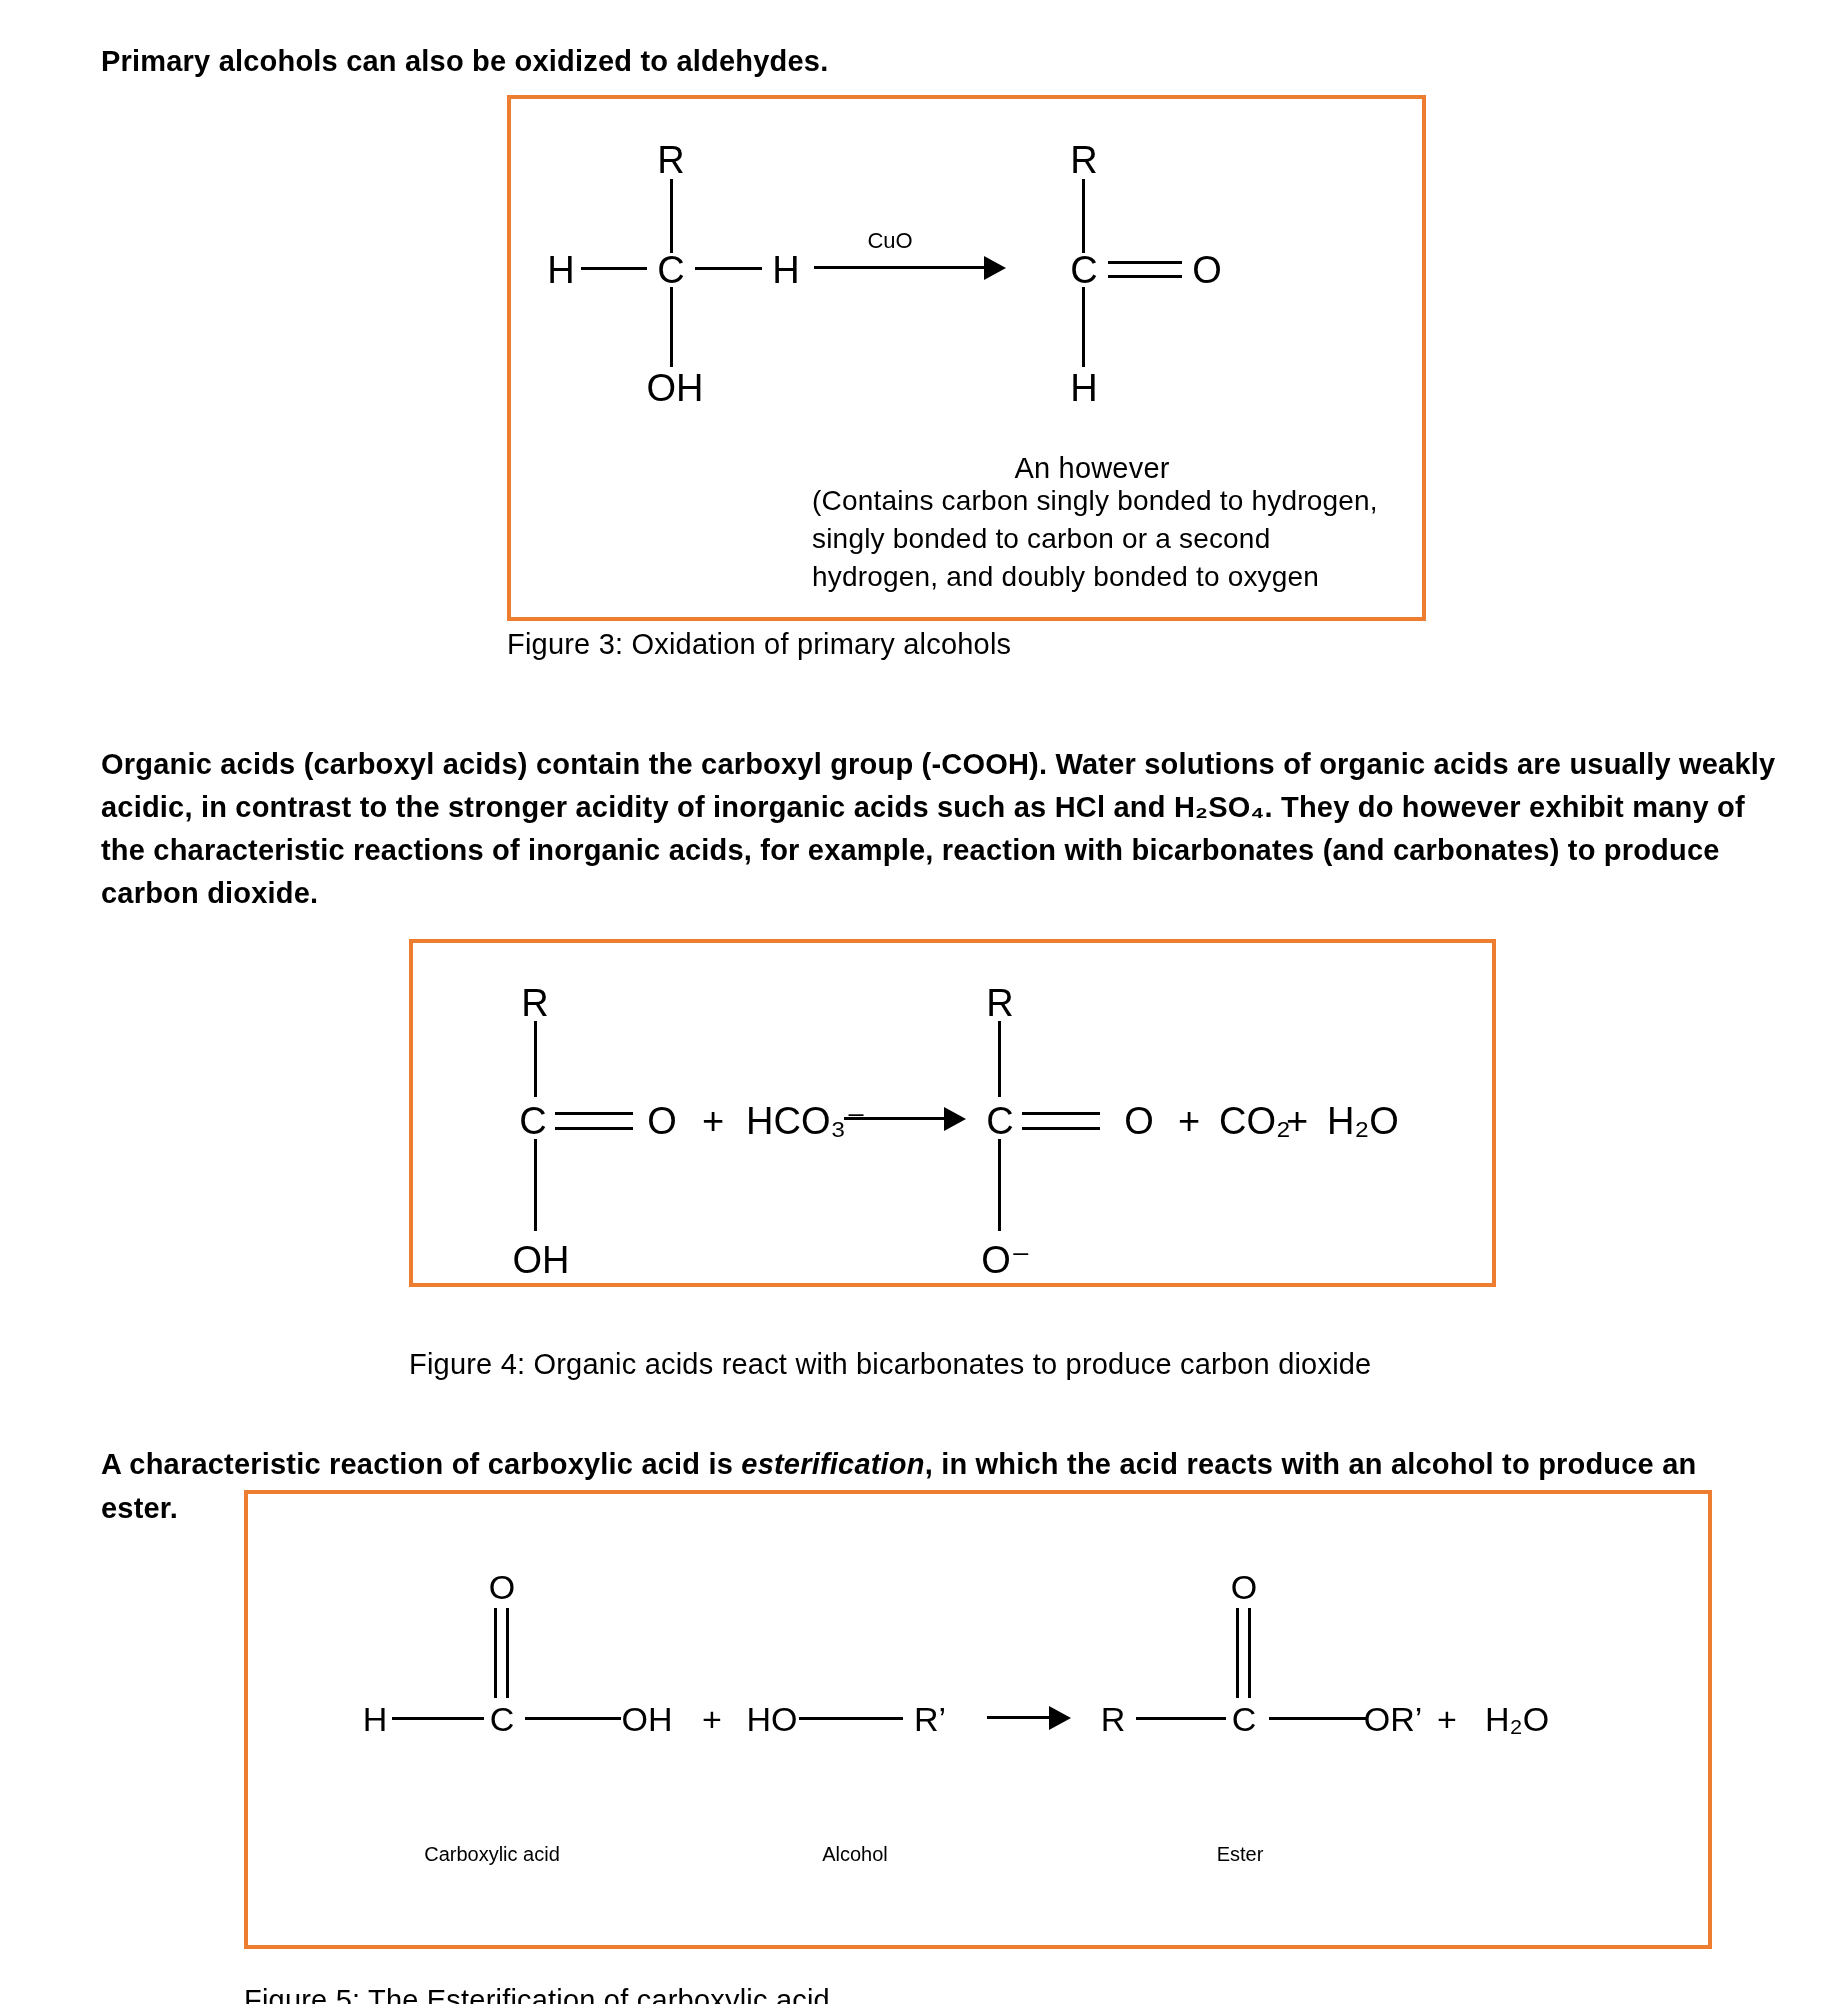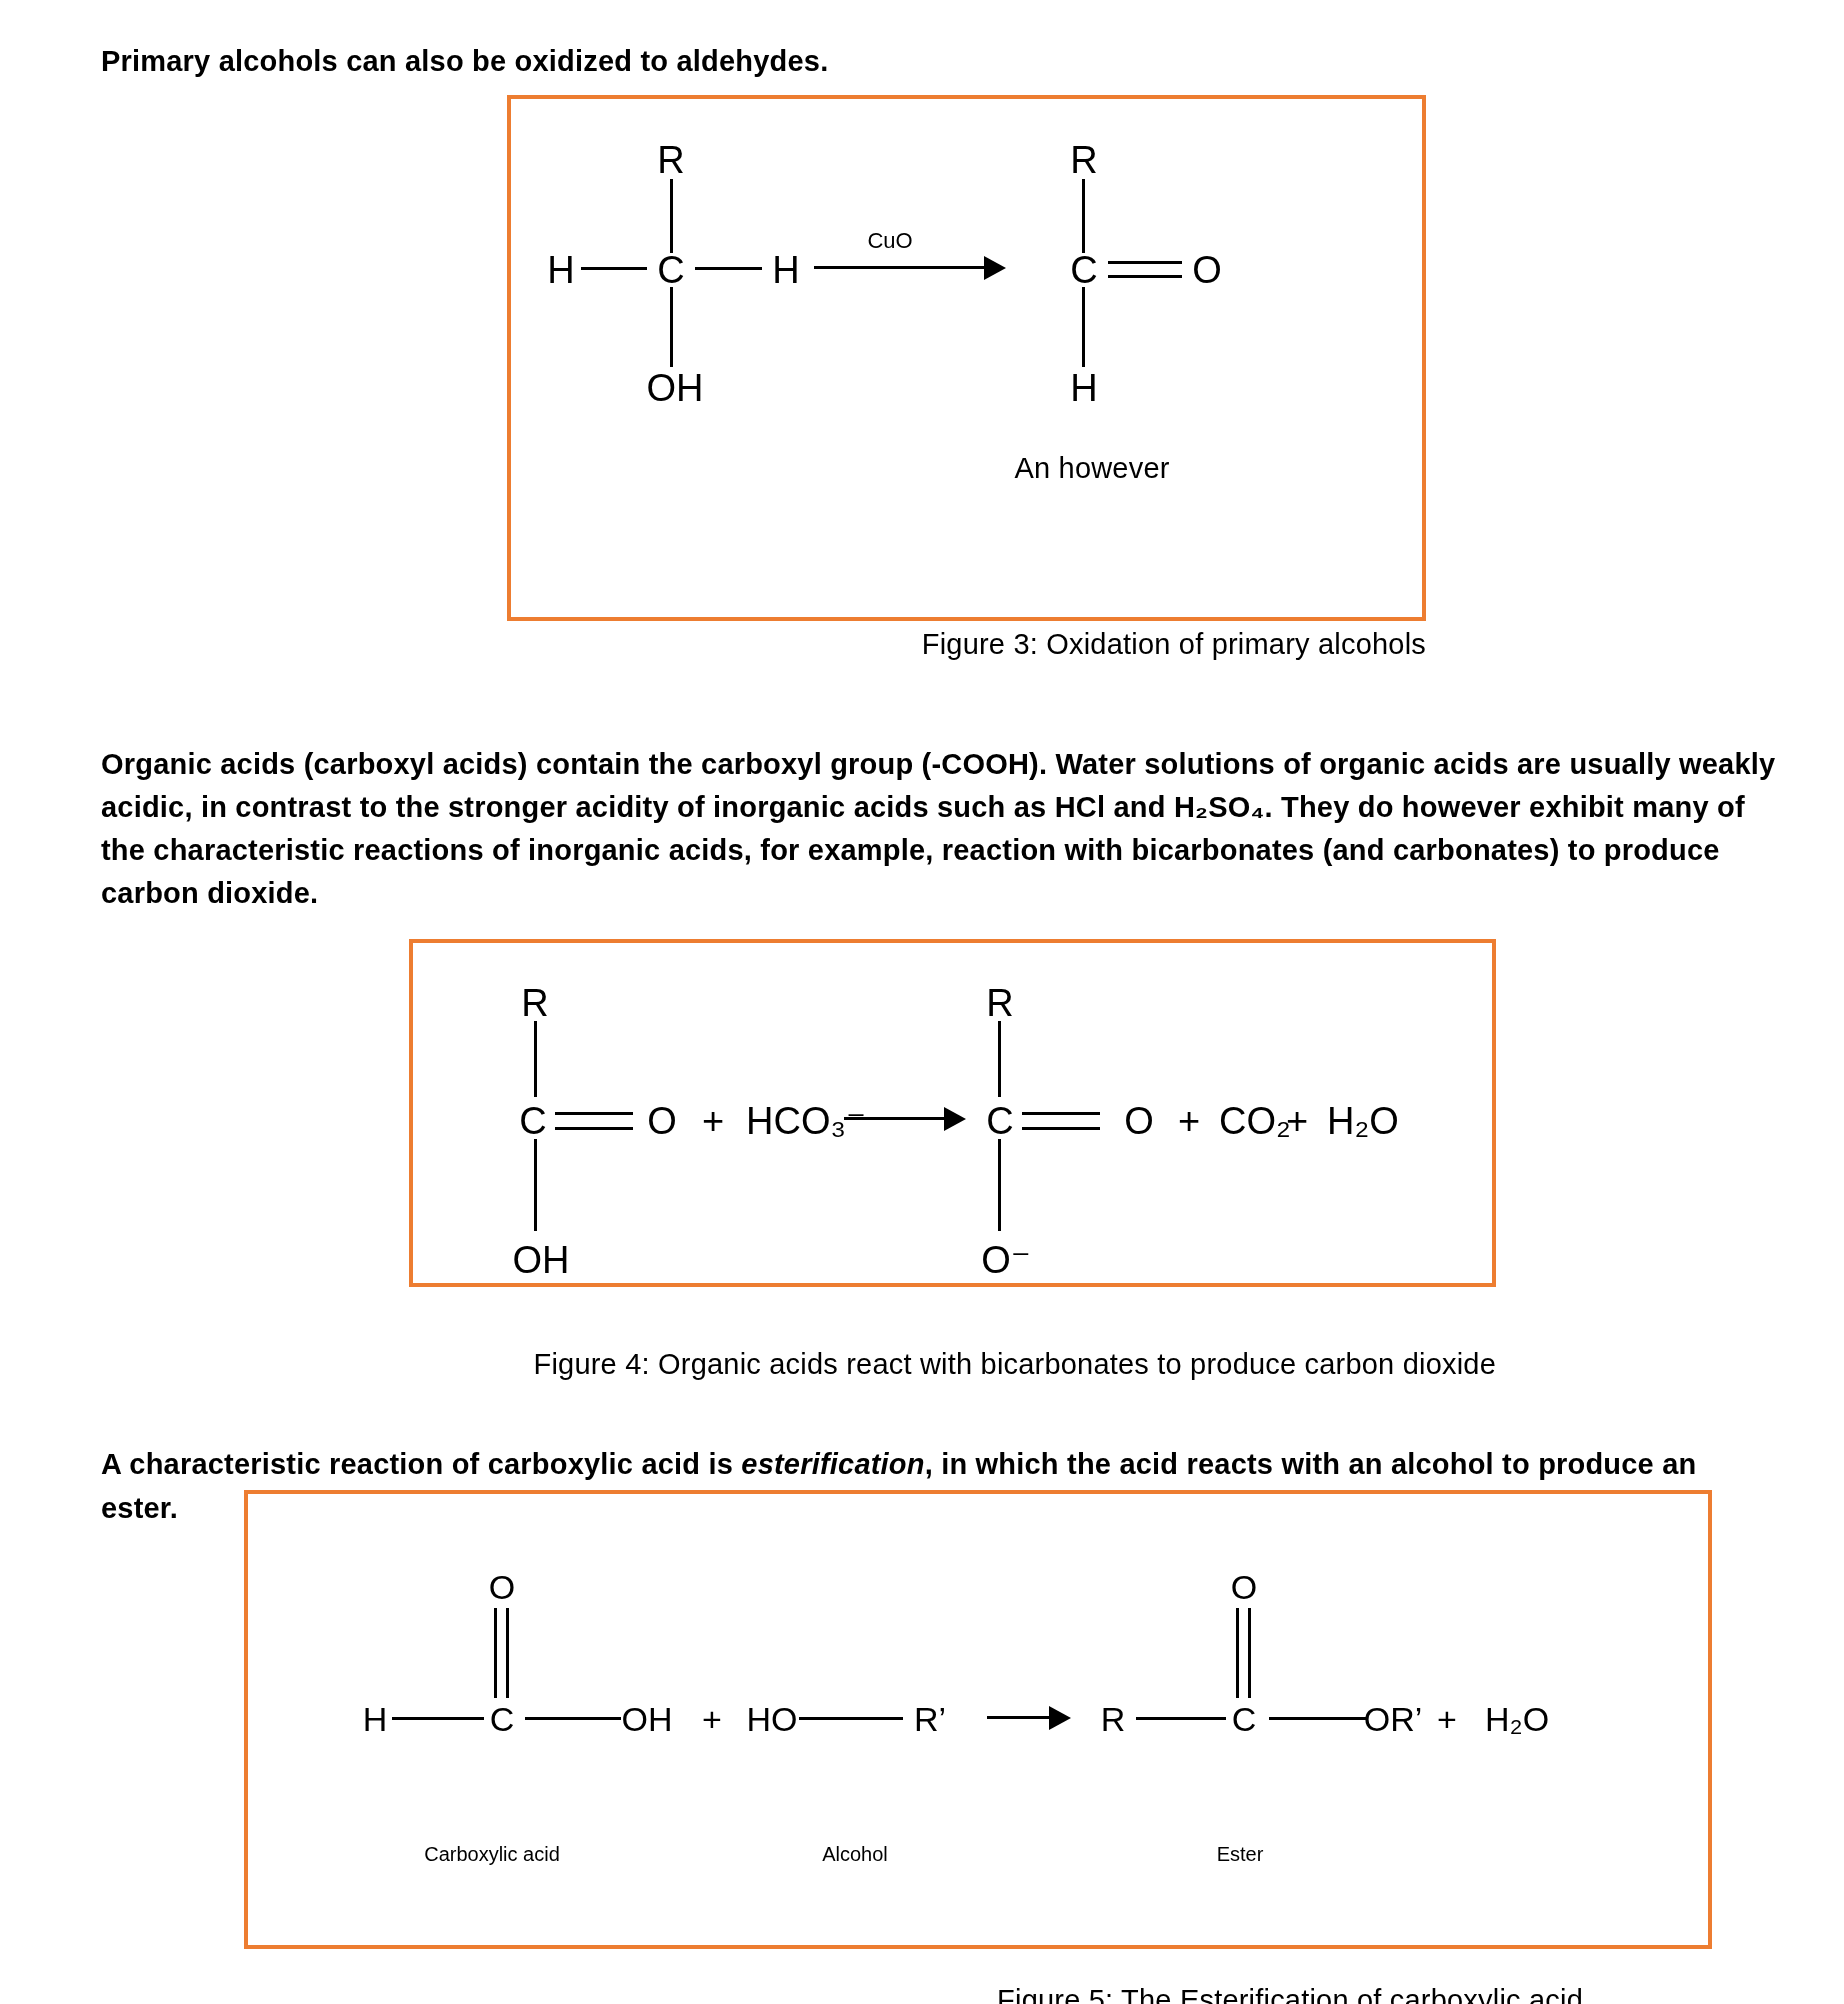--- a/index.html
+++ b/index.html
@@ -10,21 +10,21 @@
   }
   .para {
     position:absolute; font-size:29px; line-height:43px; white-space:pre;
     letter-spacing:0.2px;
     font-weight:bold;
   }
   .fbox {
     position:absolute; border:4.4px solid #ED7D31; background:#ffffff;
   }
   .caption {
-    position:absolute; font-size:29px; text-align:right; white-space:nowrap;
+    position:absolute; font-size:29px; text-align:left; white-space:nowrap;
     letter-spacing:0.2px;
   }
   .atom {
     position:absolute; transform:translate(-50%,-50%); white-space:nowrap;
     font-size:38px;
   }
   .atom-l { 
     position:absolute; transform:translateY(-50%); white-space:nowrap;
     font-size:38px;
   }
@@ -77,20 +77,23 @@
     <span class="atom" style="left:573px; top:61px;">R</span>
     <div class="bv" style="left:571px; top:80px; height:74px;"></div>
     <span class="atom" style="left:573px; top:171px;">C</span>
     <div class="bh" style="left:597px; top:162px; width:74px;"></div>
     <div class="bh" style="left:597px; top:176px; width:74px;"></div>
     <span class="atom" style="left:696px; top:171px;">O</span>
     <div class="bv" style="left:571px; top:188px; height:80px;"></div>
     <span class="atom" style="left:573px; top:289px;">H</span>
 
     <span class="fig-title" style="left:581px; top:369px;">An however</span>
+    <div class="fig-desc" style="left:301px; top:383px;">(Contains carbon singly bonded to hydrogen,
+singly bonded to carbon or a second
+hydrogen, and doubly bonded to oxygen</div>
   </div>
   <div class="caption" style="left:507px; top:628px; width:919px;">Figure 3: Oxidation of primary alcohols</div>
 
   <p class="para" style="left:101px; top:743px;">Organic acids (carboxyl acids) contain the carboxyl group (-COOH). Water solutions of organic acids are usually weakly
 acidic, in contrast to the stronger acidity of inorganic acids such as HCl and H₂SO₄. They do however exhibit many of
 the characteristic reactions of inorganic acids, for example, reaction with bicarbonates (and carbonates) to produce
 carbon dioxide.</p>
 
   <div class="fbox fig4" style="left:409px; top:939px; width:1087px; height:348px;">
 

